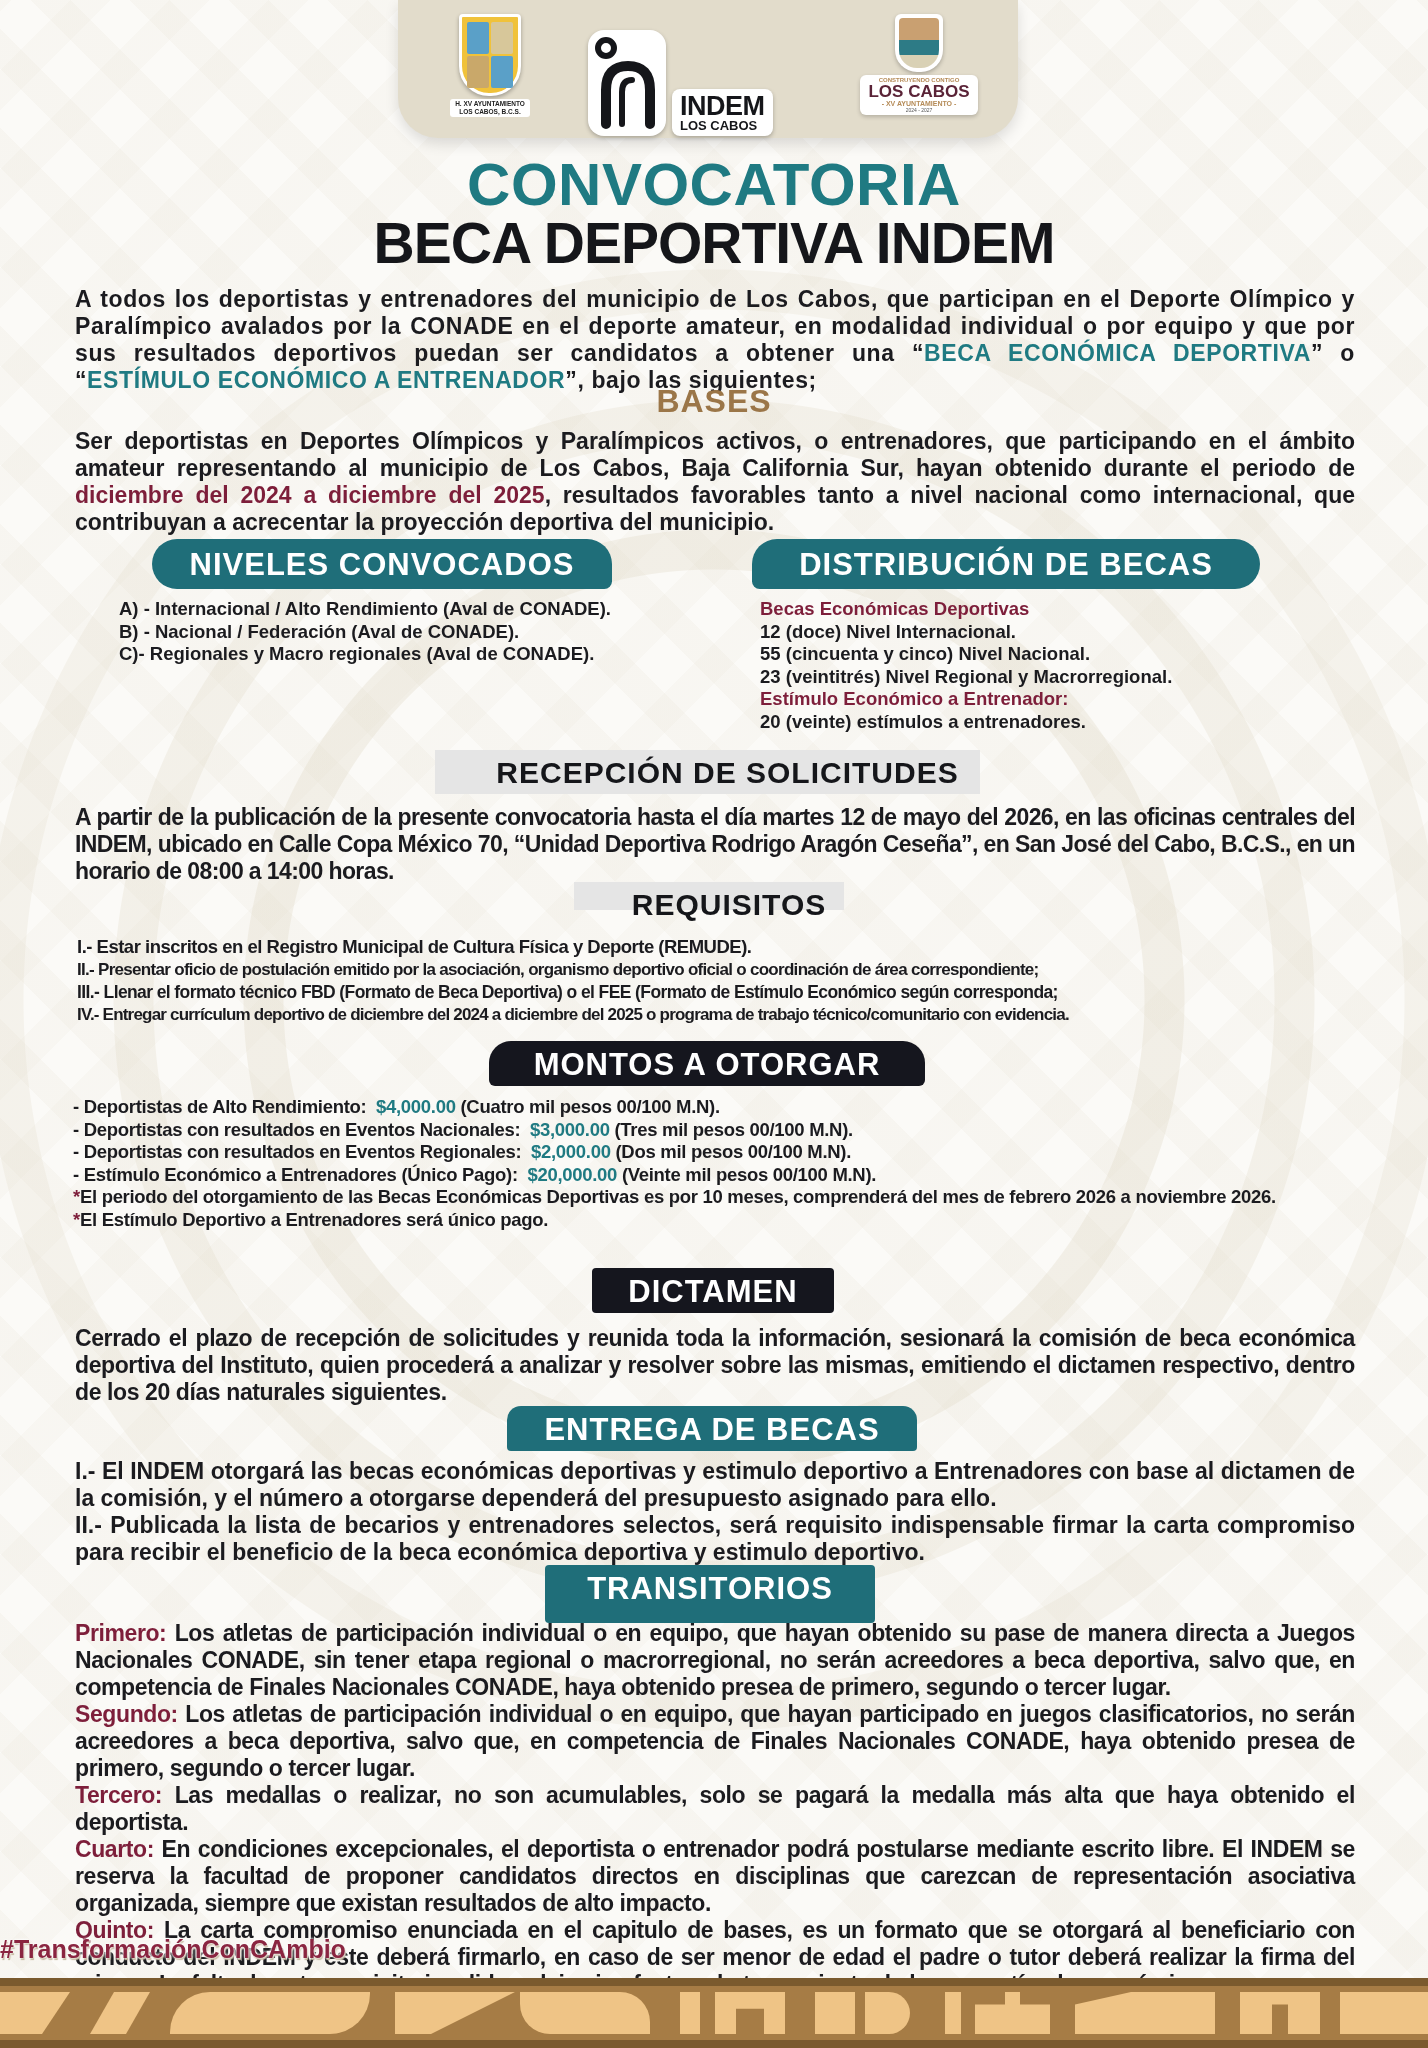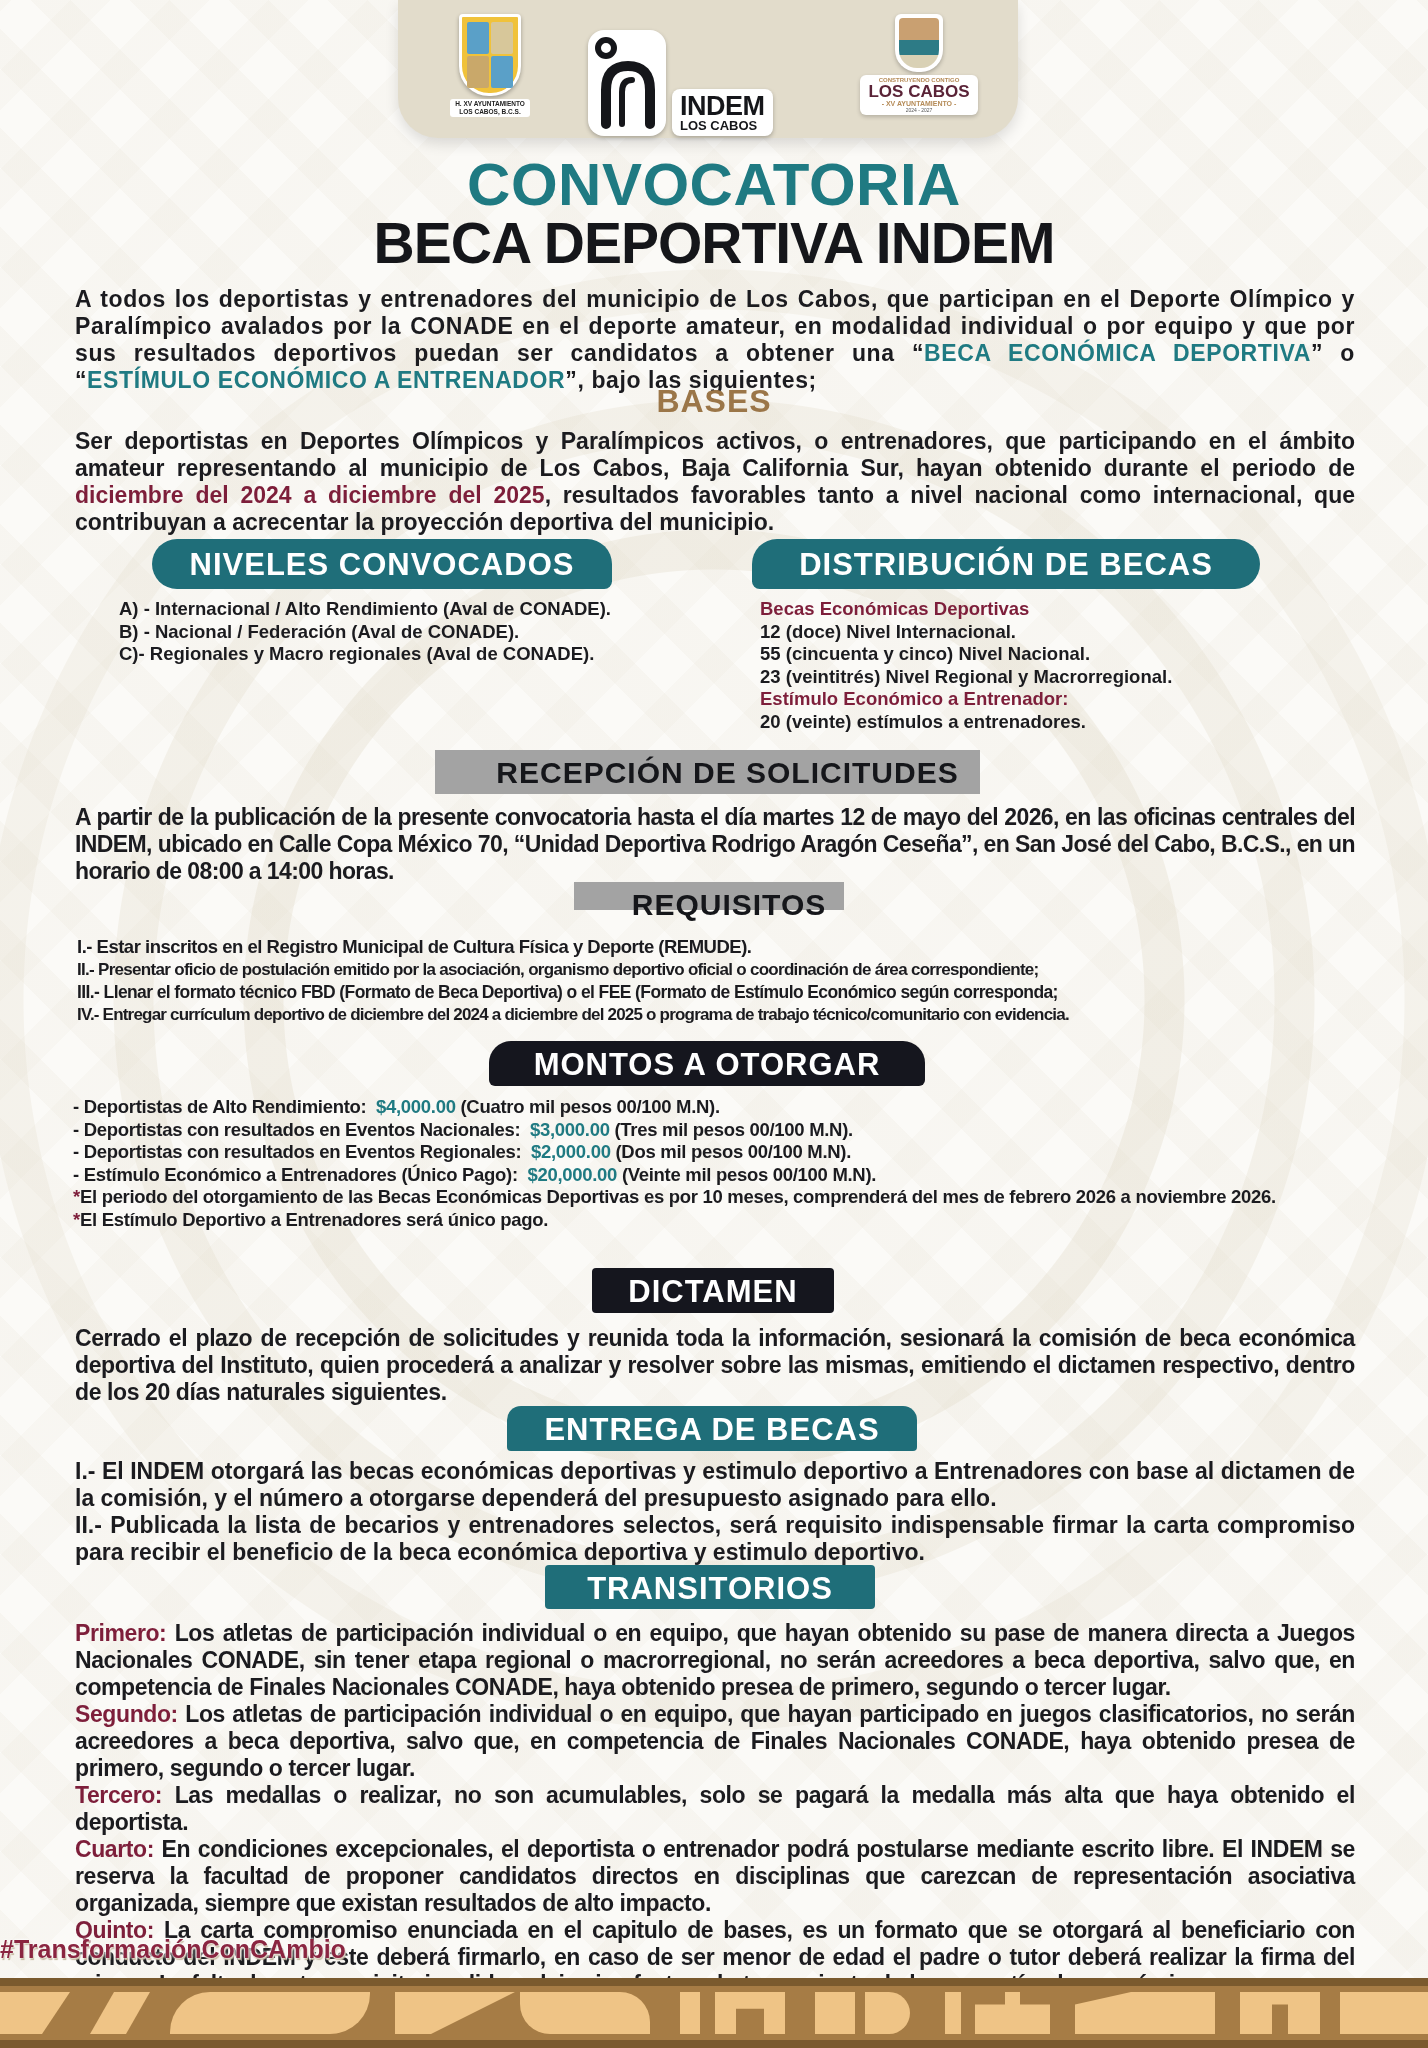--- a/index.html
+++ b/index.html
@@ -98,21 +98,21 @@
     letter-spacing: 1px;
   }
   .pill-niveles { left: 152px; top: 539px; width: 460px; height: 50px; font-size: 31px; line-height: 52px; border-radius: 26px 26px 8px 26px; }
   .pill-distrib { left: 752px; top: 539px; width: 508px; height: 50px; font-size: 31px; line-height: 52px; border-radius: 26px 26px 26px 8px; }
 
   .list { position: absolute; font-size: 18.5px; font-weight: bold; line-height: 22.5px; }
   .niveles-list { left: 119px; top: 598px; }
   .distrib-list { left: 760px; top: 598px; }
 
   .box-beige {
-    position: absolute; background: #a3a3a3; color: #15161a;
+    position: absolute; background: #e5e5e5; color: #15161a;
     font-weight: bold; text-align: center; letter-spacing: 1px; padding-left: 40px;
   }
   .box-recepcion { left: 435px; top: 750px; width: 545px; height: 44px; font-size: 30px; line-height: 46px; }
   .recepcion-text { top: 804px; letter-spacing: -0.6px; }
 
   .box-requisitos { left: 574px; top: 882px; width: 270px; height: 28px; font-size: 30px; line-height: 46px; }
   .requisitos-list { left: 77px; top: 936px; letter-spacing: -0.5px; }
 
   .box-dark {
     position: absolute; background: #15161e; color: #fff; font-weight: bold; text-align: center;
@@ -125,21 +125,21 @@
 
   .box-dictamen { left: 592px; top: 1268px; width: 242px; height: 45px; font-size: 31px; line-height: 47px; border-radius: 4px; }
   .dictamen-text { top: 1325px; letter-spacing: -0.4px; }
 
   .box-teal {
     position: absolute; background: #1f6e79; color: #fff; font-weight: bold; text-align: center; letter-spacing: 1px;
   }
   .box-entrega { left: 507px; top: 1406px; width: 410px; height: 45px; font-size: 31px; line-height: 47px; border-radius: 14px 14px 4px 4px; }
   .entrega-text { top: 1458px; }
 
-  .box-transitorios { left: 545px; top: 1565px; width: 330px; height: 44px; font-size: 31px; line-height: 47px; border-radius: 4px; }
+  .box-transitorios { left: 545px; top: 1565px; width: 330px; height: 58px; font-size: 31px; line-height: 47px; border-radius: 4px; }
   .trans-text { top: 1620px; letter-spacing: -0.4px; }
   .trans-text .lbl { color: #7d1e3a; }
 
   .hashtag {
     position: absolute; left: 0; right: 0; top: 1935px; 
     font-size: 25px; font-weight: bold; color: #8a2540;
     text-shadow: 0 0 3px #fff, 0 0 3px #fff, 1px 2px 1px #b9a98a;
   }
 
   .footer-band {

